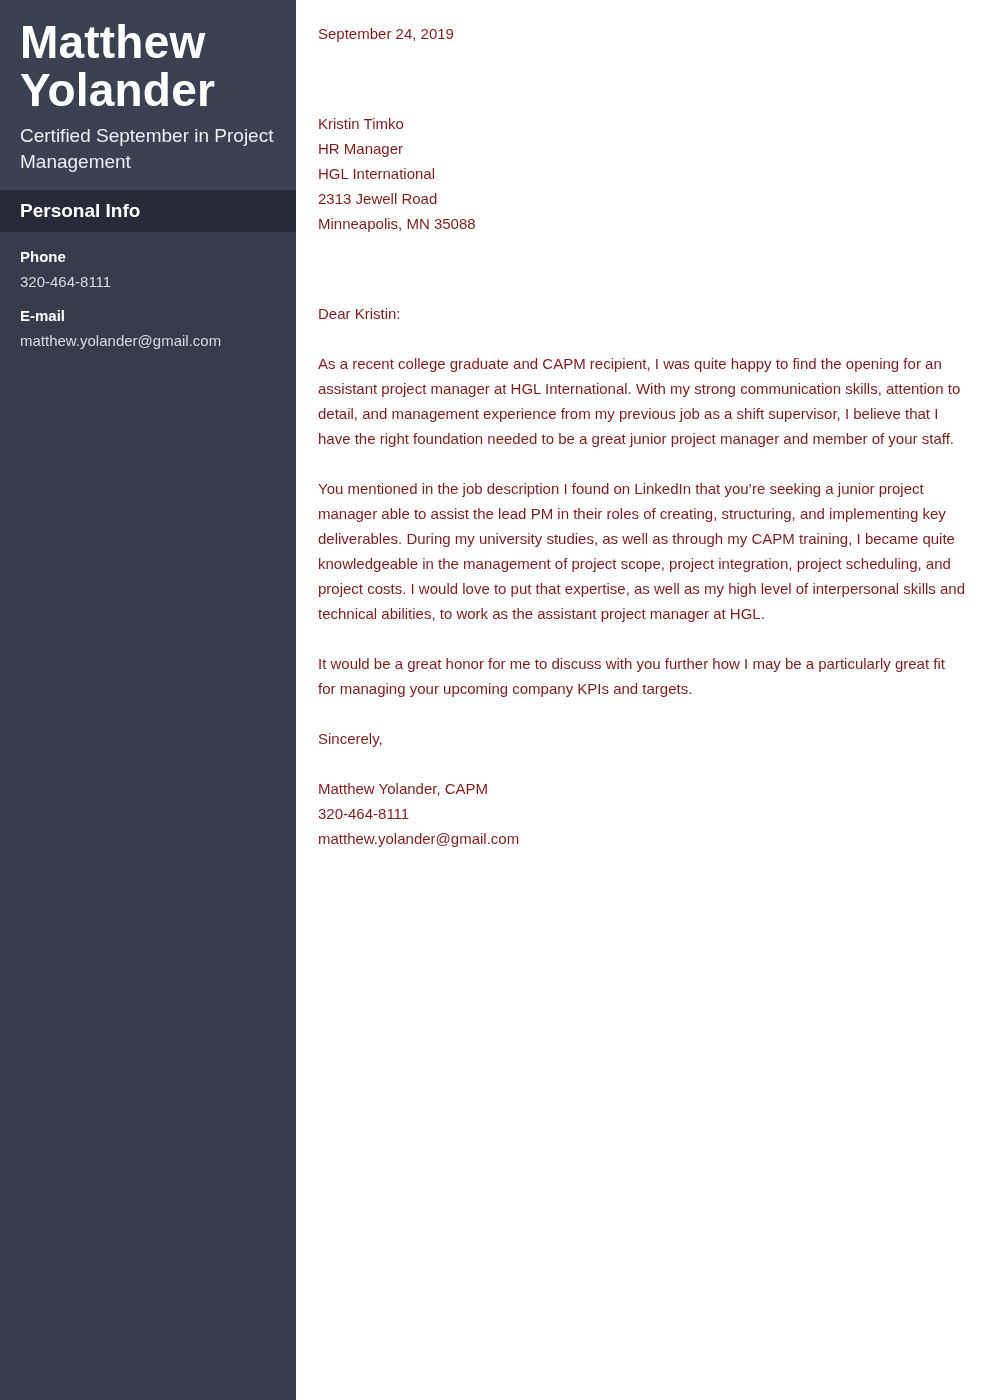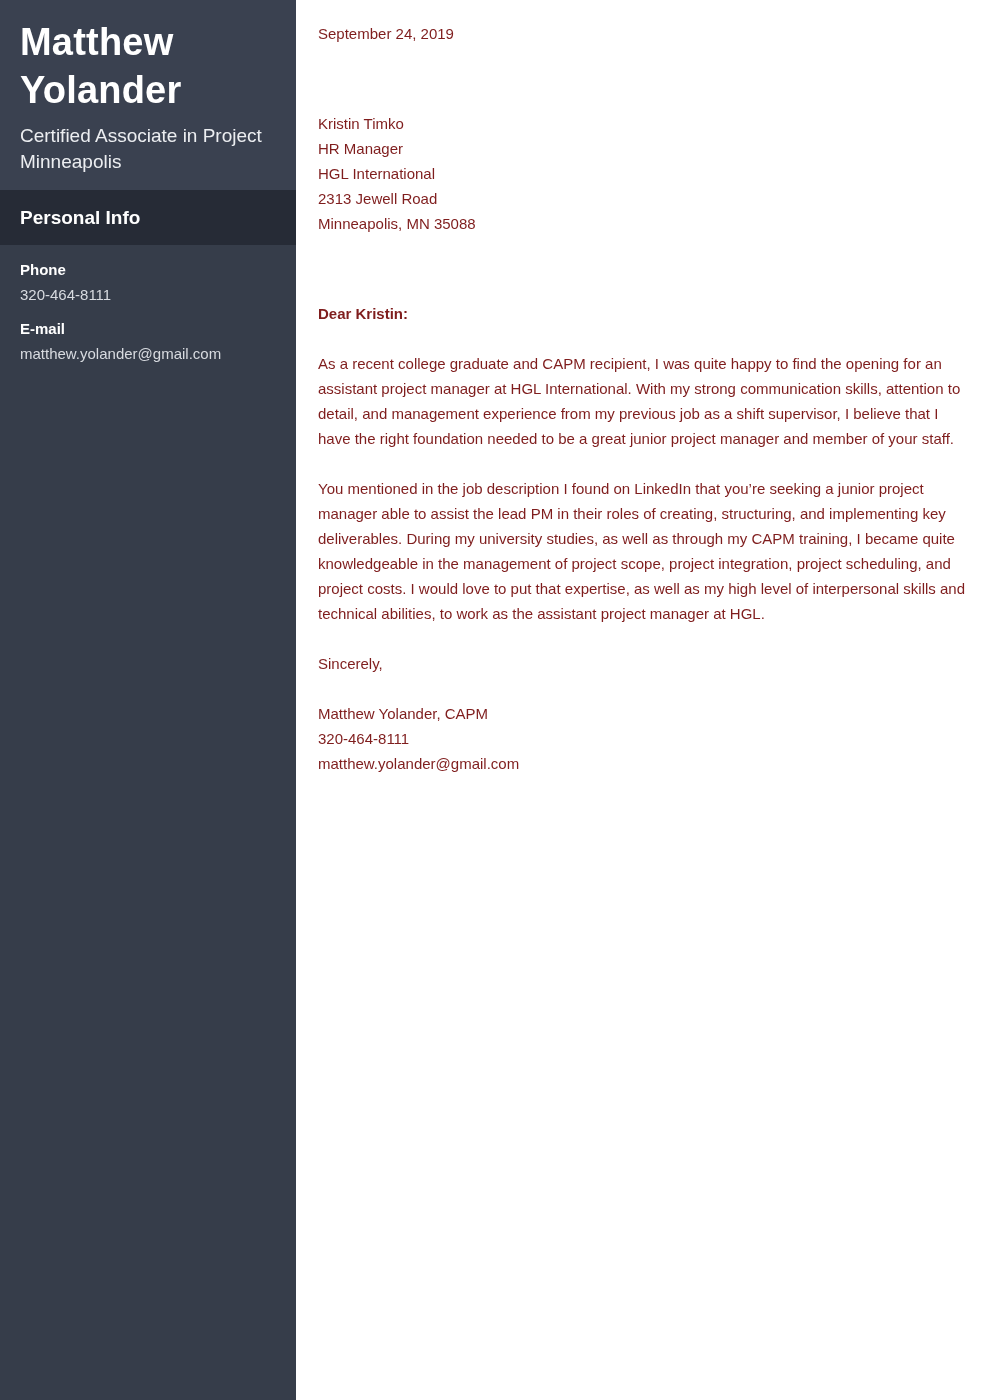--- a/index.html
+++ b/index.html
@@ -22,36 +22,36 @@
     height: 1400px;
     background: #363d4a;
     color: #ffffff;
   }
   .sidebar-header {
     background: #3a4150;
     height: 190px;
     padding: 18px 20px 0 20px;
   }
   .person-name {
-    font-size: 38px;
+    font-size: 46px;
     line-height: 48px;
     font-weight: bold;
     color: #ffffff;
     letter-spacing: 0.2px;
   }
   .person-title {
     margin-top: 9px;
     font-size: 19px;
     line-height: 26px;
     color: #eceef1;
     font-weight: normal;
   }
   .section-band {
     background: #262b36;
-    height: 55px;
+    height: 42px;
     display: flex;
     align-items: center;
     padding: 0 20px;
     font-size: 19px;
     font-weight: bold;
     color: #ffffff;
   }
   .contacts {
     padding: 15px 17px 0 20px;
   }
@@ -77,34 +77,34 @@
     width: 694px;
     height: 1400px;
     background: #ffffff;
     padding: 21px 25px 0 22px;
     color: #7f1d1d;
     font-size: 15px;
     line-height: 25px;
   }
   .date-line { margin-bottom: 65px; }
   .recipient-block { margin-bottom: 65px; }
-  .salutation { margin-bottom: 25px; font-weight: bold; }
+  .salutation { margin-bottom: 25px; }
   .paragraph { margin-bottom: 25px; text-align: left; }
   .closing { margin-bottom: 25px; }
   .signature-block { margin-bottom: 25px; }
 </style>
 </head>
 <body>
 
 <div class="page">
 
   <aside class="sidebar">
     <div class="sidebar-header">
       <h1 class="person-name">Matthew Yolander</h1>
-      <div class="person-title">Certified Associate in Project Minneapolis</div>
+      <div class="person-title">Certified September in Project Management</div>
     </div>
 
     <div class="section-band">Personal Info</div>
 
     <div class="contacts">
       <div class="contact-group">
         <div class="contact-label">Phone</div>
         <div class="contact-value">320-464-8111</div>
       </div>
       <div class="contact-group">
@@ -122,20 +122,21 @@
       <div>HR Manager</div>
       <div>HGL International</div>
       <div>2313 Jewell Road</div>
       <div>Minneapolis, MN 35088</div>
     </div>
 
     <div class="salutation">Dear Kristin:</div>
 
     <p class="paragraph">As a recent college graduate and CAPM recipient, I was quite happy to find the opening for an assistant project manager at HGL International. With my strong communication skills, attention to detail, and management experience from my previous job as a shift supervisor, I believe that I have the right foundation needed to be a great junior project manager and member of your staff.</p>
     <p class="paragraph">You mentioned in the job description I found on LinkedIn that you’re seeking a junior project manager able to assist the lead PM in their roles of creating, structuring, and implementing key deliverables. During my university studies, as well as through my CAPM training, I became quite knowledgeable in the management of project scope, project integration, project scheduling, and project costs. I would love to put that expertise, as well as my high level of interpersonal skills and technical abilities, to work as the assistant project manager at HGL.</p>
+    <p class="paragraph">It would be a great honor for me to discuss with you further how I may be a particularly great fit for managing your upcoming company KPIs and targets.</p>
 
     <div class="closing">Sincerely,</div>
 
     <div class="signature-block">
       <div>Matthew Yolander, CAPM</div>
       <div>320-464-8111</div>
       <div>matthew.yolander@gmail.com</div>
     </div>
   </main>
 

